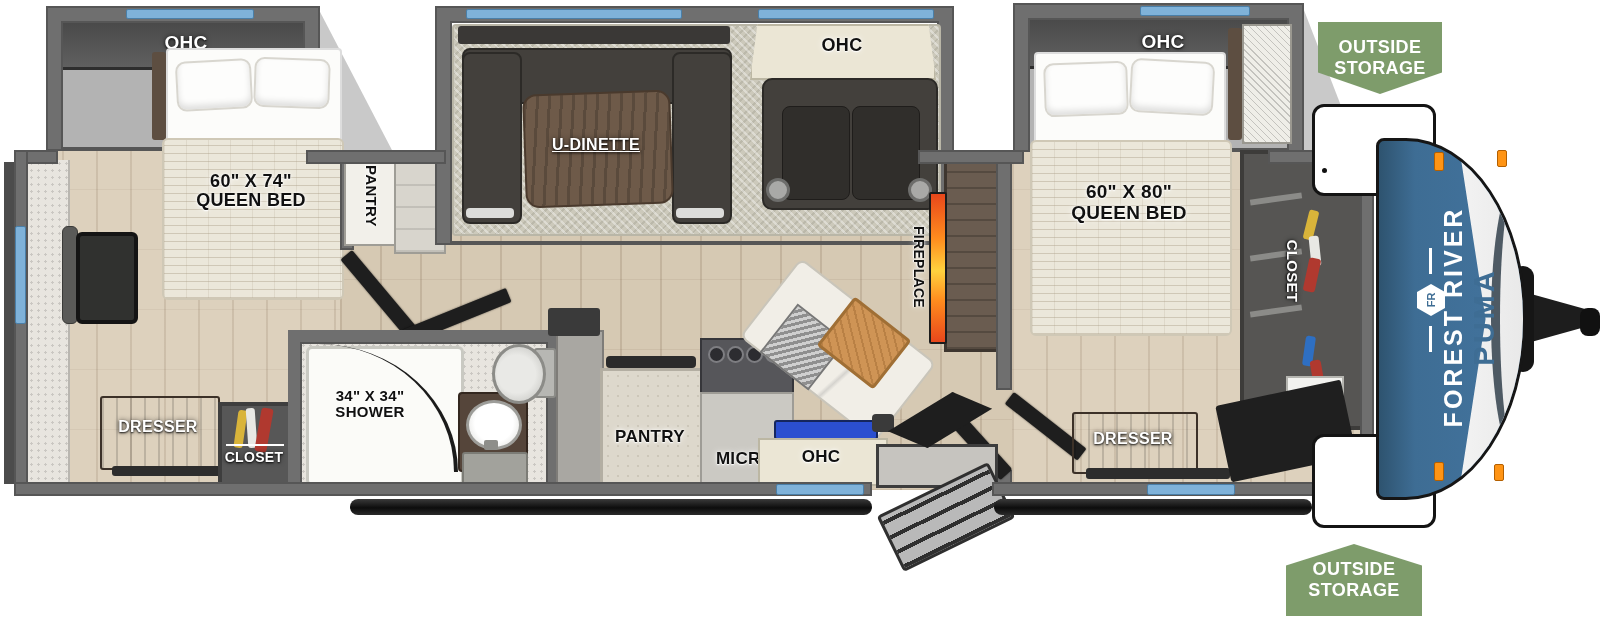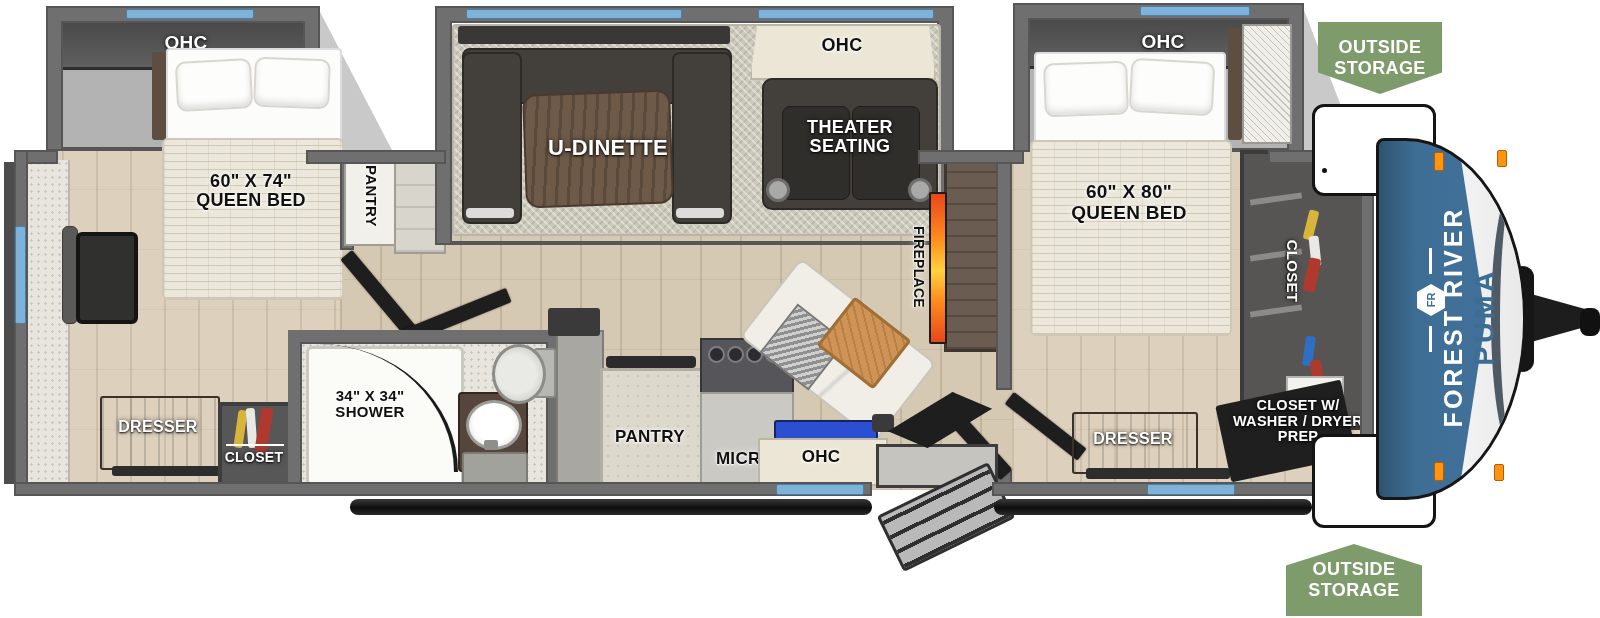--- a/index.html
+++ b/index.html
@@ -91,31 +91,29 @@
   <div class="window" style="left:466px;top:9px;width:214px;height:8px;"></div>
   <div class="window" style="left:758px;top:9px;width:174px;height:8px;"></div>
 
   <div class="abs" style="left:458px;top:26px;width:272px;height:18px;background:#3a3836;border-radius:3px;"></div>
   <div class="abs seat" style="left:462px;top:48px;width:266px;height:52px;"></div>
   <div class="abs seat" style="left:462px;top:52px;width:56px;height:168px;"></div>
   <div class="abs seat" style="left:672px;top:52px;width:56px;height:168px;"></div>
   <div class="abs" style="left:466px;top:208px;width:48px;height:10px;background:#dcdcda;border-radius:4px;"></div>
   <div class="abs" style="left:676px;top:208px;width:48px;height:10px;background:#dcdcda;border-radius:4px;"></div>
   <div class="abs" style="left:524px;top:92px;width:144px;height:110px;background:#6e5a49;border:2px solid #4a3a2d;border-radius:14px;transform:rotate(-2deg);background-image:repeating-linear-gradient(95deg,rgba(0,0,0,.18) 0 3px,transparent 3px 12px);"></div>
-  <div class="lbl lw" style="left:536px;top:136px;width:144px;font-size:22px;">U-DINETTE</div>
+  <div class="lbl lw" style="left:524px;top:136px;width:144px;font-size:16px;text-decoration:underline;">U-DINETTE</div>
 
   <div class="abs cream" style="left:750px;top:24px;width:182px;height:52px;clip-path:polygon(4% 0,96% 0,100% 100%,0 100%);"></div>
   <div class="lbl lb" style="left:800px;top:36px;width:84px;font-size:18px;">OHC</div>
   <div class="abs seat" style="left:762px;top:78px;width:172px;height:128px;border-radius:10px;"></div>
   <div class="abs" style="left:782px;top:106px;width:66px;height:92px;background:#302e2b;border-radius:8px;border:1px solid #1f1d1b;"></div>
   <div class="abs" style="left:852px;top:106px;width:66px;height:92px;background:#302e2b;border-radius:8px;border:1px solid #1f1d1b;"></div>
   <div class="cup" style="left:766px;top:178px;"></div>
   <div class="cup" style="left:908px;top:178px;"></div>
-  <div class="lbl lw" style="left:776px;top:118px;width:148px;font-size:18px;">THEATER
-SEATING</div>
 
   <div class="abs" style="left:944px;top:150px;width:52px;height:196px;background:#6a5c50;border:3px solid #3e362f;background-image:repeating-linear-gradient(0deg,rgba(0,0,0,.2) 0 2px,transparent 2px 16px);"></div>
   <div class="abs" style="left:929px;top:192px;width:14px;height:148px;background:linear-gradient(180deg,#e8471b,#ff8c1e 30%,#ffd23e 52%,#ff8c1e 72%,#e8471b);border:2px solid #1c1c1c;border-radius:2px;"></div>
   <div class="lbl lb" style="left:862px;top:258px;width:110px;height:18px;font-size:14px;transform:rotate(90deg);">FIREPLACE</div>
   <div class="wall" style="left:996px;top:150px;width:16px;height:240px;"></div>
   <div class="wall" style="left:996px;top:470px;width:16px;height:26px;"></div>
   <div class="dark-door" style="left:948px;top:398px;width:96px;height:16px;transform:rotate(48deg);transform-origin:left top;"></div>
   <div class="dark-door" style="left:1014px;top:392px;width:92px;height:15px;transform:rotate(38deg);transform-origin:left top;"></div>
 
   <div class="abs speckle" style="left:288px;top:330px;width:272px;height:166px;border:12px solid #6f6f6f;box-sizing:border-box;box-shadow:inset 0 0 0 2px #565656;"></div>
@@ -178,23 +176,20 @@
   <div class="abs" style="left:1306px;top:258px;width:12px;height:34px;background:#b0392f;border-radius:3px;transform:rotate(12deg);"></div>
   <div class="abs" style="left:1304px;top:336px;width:10px;height:30px;background:#2e6fc2;border-radius:3px;transform:rotate(8deg);"></div>
   <div class="abs" style="left:1312px;top:360px;width:11px;height:30px;background:#b0392f;border-radius:3px;transform:rotate(-10deg);"></div>
   <div class="lbl lw" style="left:1226px;top:262px;width:130px;height:18px;font-size:15px;transform:rotate(90deg);">CLOSET</div>
 
   <div class="abs wood-furn" style="left:1072px;top:412px;width:122px;height:58px;"></div>
   <div class="lbl lw" style="left:1074px;top:430px;width:118px;font-size:16px;">DRESSER</div>
   <div class="abs" style="left:1086px;top:468px;width:144px;height:11px;background:#2d2d2d;border-radius:3px;"></div>
   <div class="abs" style="left:1286px;top:376px;width:54px;height:72px;background:#f2f2ef;border:2px solid #b5b5b0;"></div>
   <div class="abs" style="left:1222px;top:392px;width:128px;height:78px;background:#1f1f1f;transform:rotate(-12deg);border-radius:3px;"></div>
-  <div class="lbl lw" style="left:1230px;top:398px;width:136px;font-size:14.5px;">CLOSET W/
-WASHER / DRYER
-PREP</div>
 
   <div class="wall" style="left:14px;top:150px;width:44px;height:14px;"></div>
   <div class="wall" style="left:306px;top:150px;width:140px;height:14px;"></div>
   <div class="wall" style="left:918px;top:150px;width:106px;height:14px;"></div>
   <div class="wall" style="left:1268px;top:150px;width:110px;height:14px;"></div>
   <div class="wall" style="left:14px;top:150px;width:14px;height:346px;"></div>
   <div class="abs" style="left:4px;top:162px;width:10px;height:322px;background:#4c4c4c;"></div>
   <div class="window" style="left:15px;top:226px;width:9px;height:96px;"></div>
   <div class="wall" style="left:14px;top:482px;width:858px;height:14px;"></div>
   <div class="wall" style="left:992px;top:482px;width:378px;height:14px;"></div>

